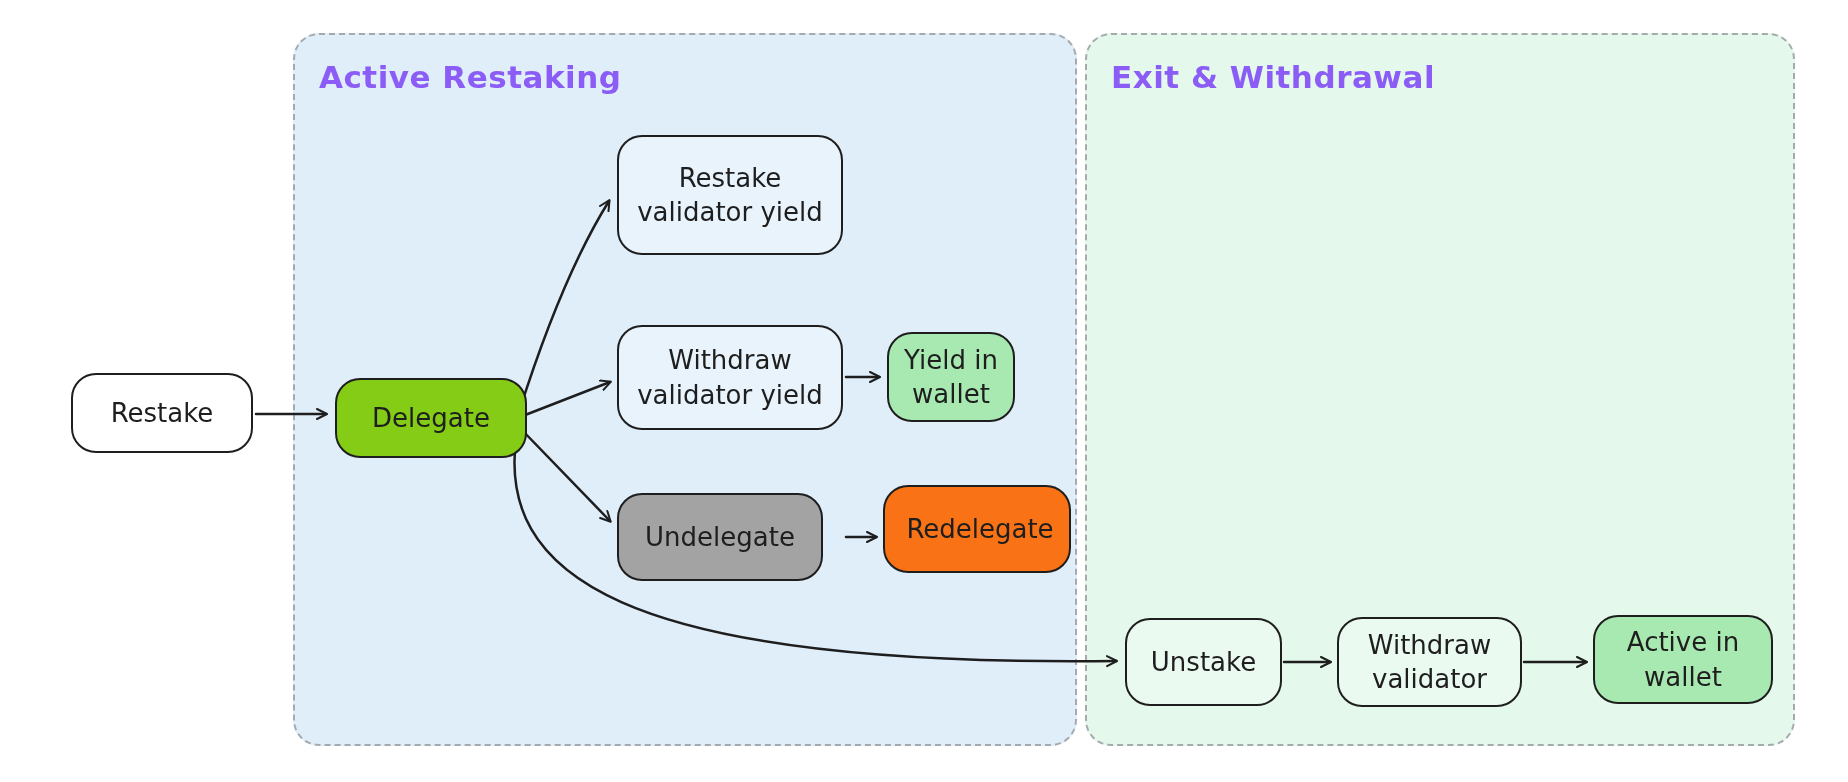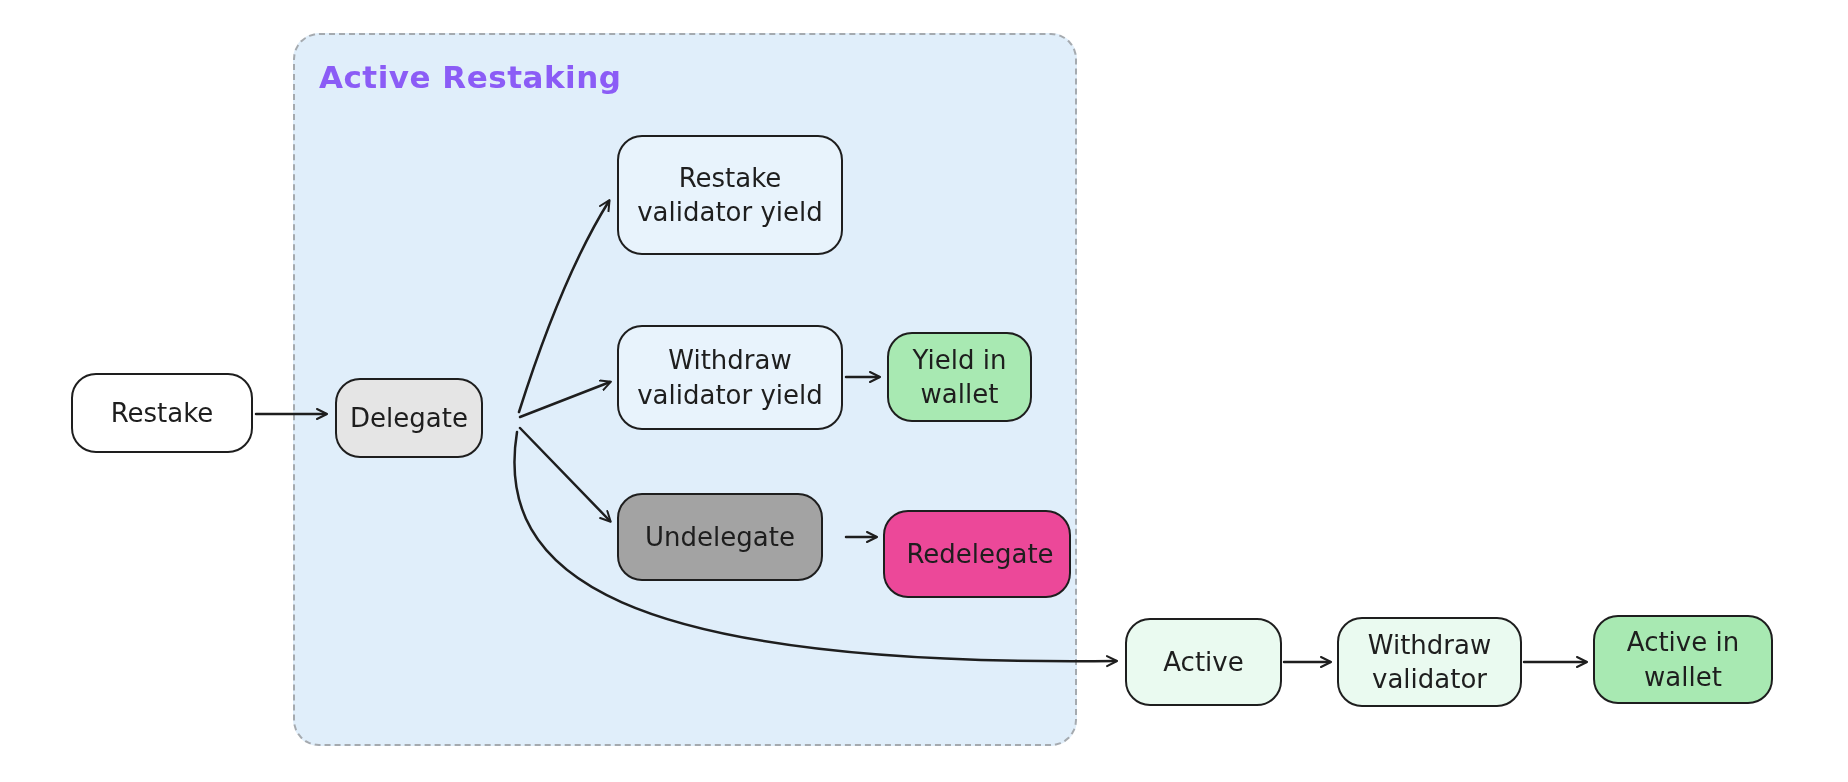--- a/index.html
+++ b/index.html
@@ -64,46 +64,49 @@
 </style>
 </head>
 <body>
 
 <div id="canvas">
 
   <section class="container-box" id="container-0" style="left: 293px; top: 33px; width: 784px; height: 713px; background: rgb(224, 238, 250);">
     <div class="container-title">Active Restaking</div>
   </section>
 
+  <section class="container-box" id="container-1" style="left: 1085px; top: 33px; width: 710px; height: 713px; background: rgb(228, 248, 235);">
+    <div class="container-title">Exit &amp; Withdrawal</div>
+  </section>
 
   <svg id="edges" viewBox="0 0 1848 782" xmlns="http://www.w3.org/2000/svg">
     <defs>
       <marker id="arrow" markerWidth="14" markerHeight="14" refX="10" refY="6" orient="auto" markerUnits="userSpaceOnUse">
         <path d="M1,1 L11,6 L1,11" fill="none" stroke="#1e1e1e" stroke-width="2" stroke-linecap="round" stroke-linejoin="round"></path>
       </marker>
     </defs>
   <path class="edge" d="M 256 414 L 326 414" marker-end="url(#arrow)"></path>
       <path class="edge" d="M 519 412 C 545 330 576 254 609 201" marker-end="url(#arrow)"></path>
       <path class="edge" d="M 520 417 L 610 382" marker-end="url(#arrow)"></path>
       <path class="edge" d="M 520 428 L 610 521" marker-end="url(#arrow)"></path>
       <path class="edge" d="M 846 377 L 879 377" marker-end="url(#arrow)"></path>
       <path class="edge" d="M 846 537 L 876 537" marker-end="url(#arrow)"></path>
       <path class="edge" d="M 517 432 C 494 575 620 667 1116 661" marker-end="url(#arrow)"></path>
       <path class="edge" d="M 1284 662 L 1330 662" marker-end="url(#arrow)"></path>
       <path class="edge" d="M 1524 662 L 1586 662" marker-end="url(#arrow)"></path>
     </svg>
 
 <div class="node" style="left: 71px; top: 373px; width: 182px; height: 80px; background: rgb(255, 255, 255);">Restake</div>
-    <div class="node" style="left: 335px; top: 378px; width: 148px; height: 80px; background: #e5e5e5;">Delegate</div>
+    <div class="node" style="left: 335px; top: 378px; width: 192px; height: 80px; background: #84cc16;">Delegate</div>
     <div class="node" style="left: 617px; top: 135px; width: 226px; height: 120px; background: rgb(232, 243, 252);">Restake
 validator yield</div>
     <div class="node" style="left: 617px; top: 325px; width: 226px; height: 105px; background: rgb(232, 243, 252);">Withdraw
 validator yield</div>
-    <div class="node" style="left: 887px; top: 332px; width: 145px; height: 90px; background: rgb(168, 233, 178);">Yield in
+    <div class="node" style="left: 887px; top: 332px; width: 128px; height: 90px; background: rgb(168, 233, 178);">Yield in
 wallet</div>
     <div class="node" style="left: 617px; top: 493px; width: 206px; height: 88px; background: #a3a3a3;">Undelegate</div>
-    <div class="node" style="left: 883px; top: 510px; width: 188px; height: 88px; background: #ec4899; padding-left: 12px;">Redelegate</div>
-    <div class="node" style="left: 1125px; top: 618px; width: 157px; height: 88px; background: rgb(234, 250, 240);">Active</div>
+    <div class="node" style="left: 883px; top: 485px; width: 188px; height: 88px; background: #f97316; padding-left: 12px;">Redelegate</div>
+    <div class="node" style="left: 1125px; top: 618px; width: 157px; height: 88px; background: rgb(234, 250, 240);">Unstake</div>
     <div class="node" style="left: 1337px; top: 617px; width: 185px; height: 90px; background: rgb(234, 250, 240);">Withdraw
 validator</div>
     <div class="node" style="left: 1593px; top: 615px; width: 180px; height: 89px; background: rgb(168, 233, 178);">Active in
 wallet</div>
   </div>
 
 </body></html>

